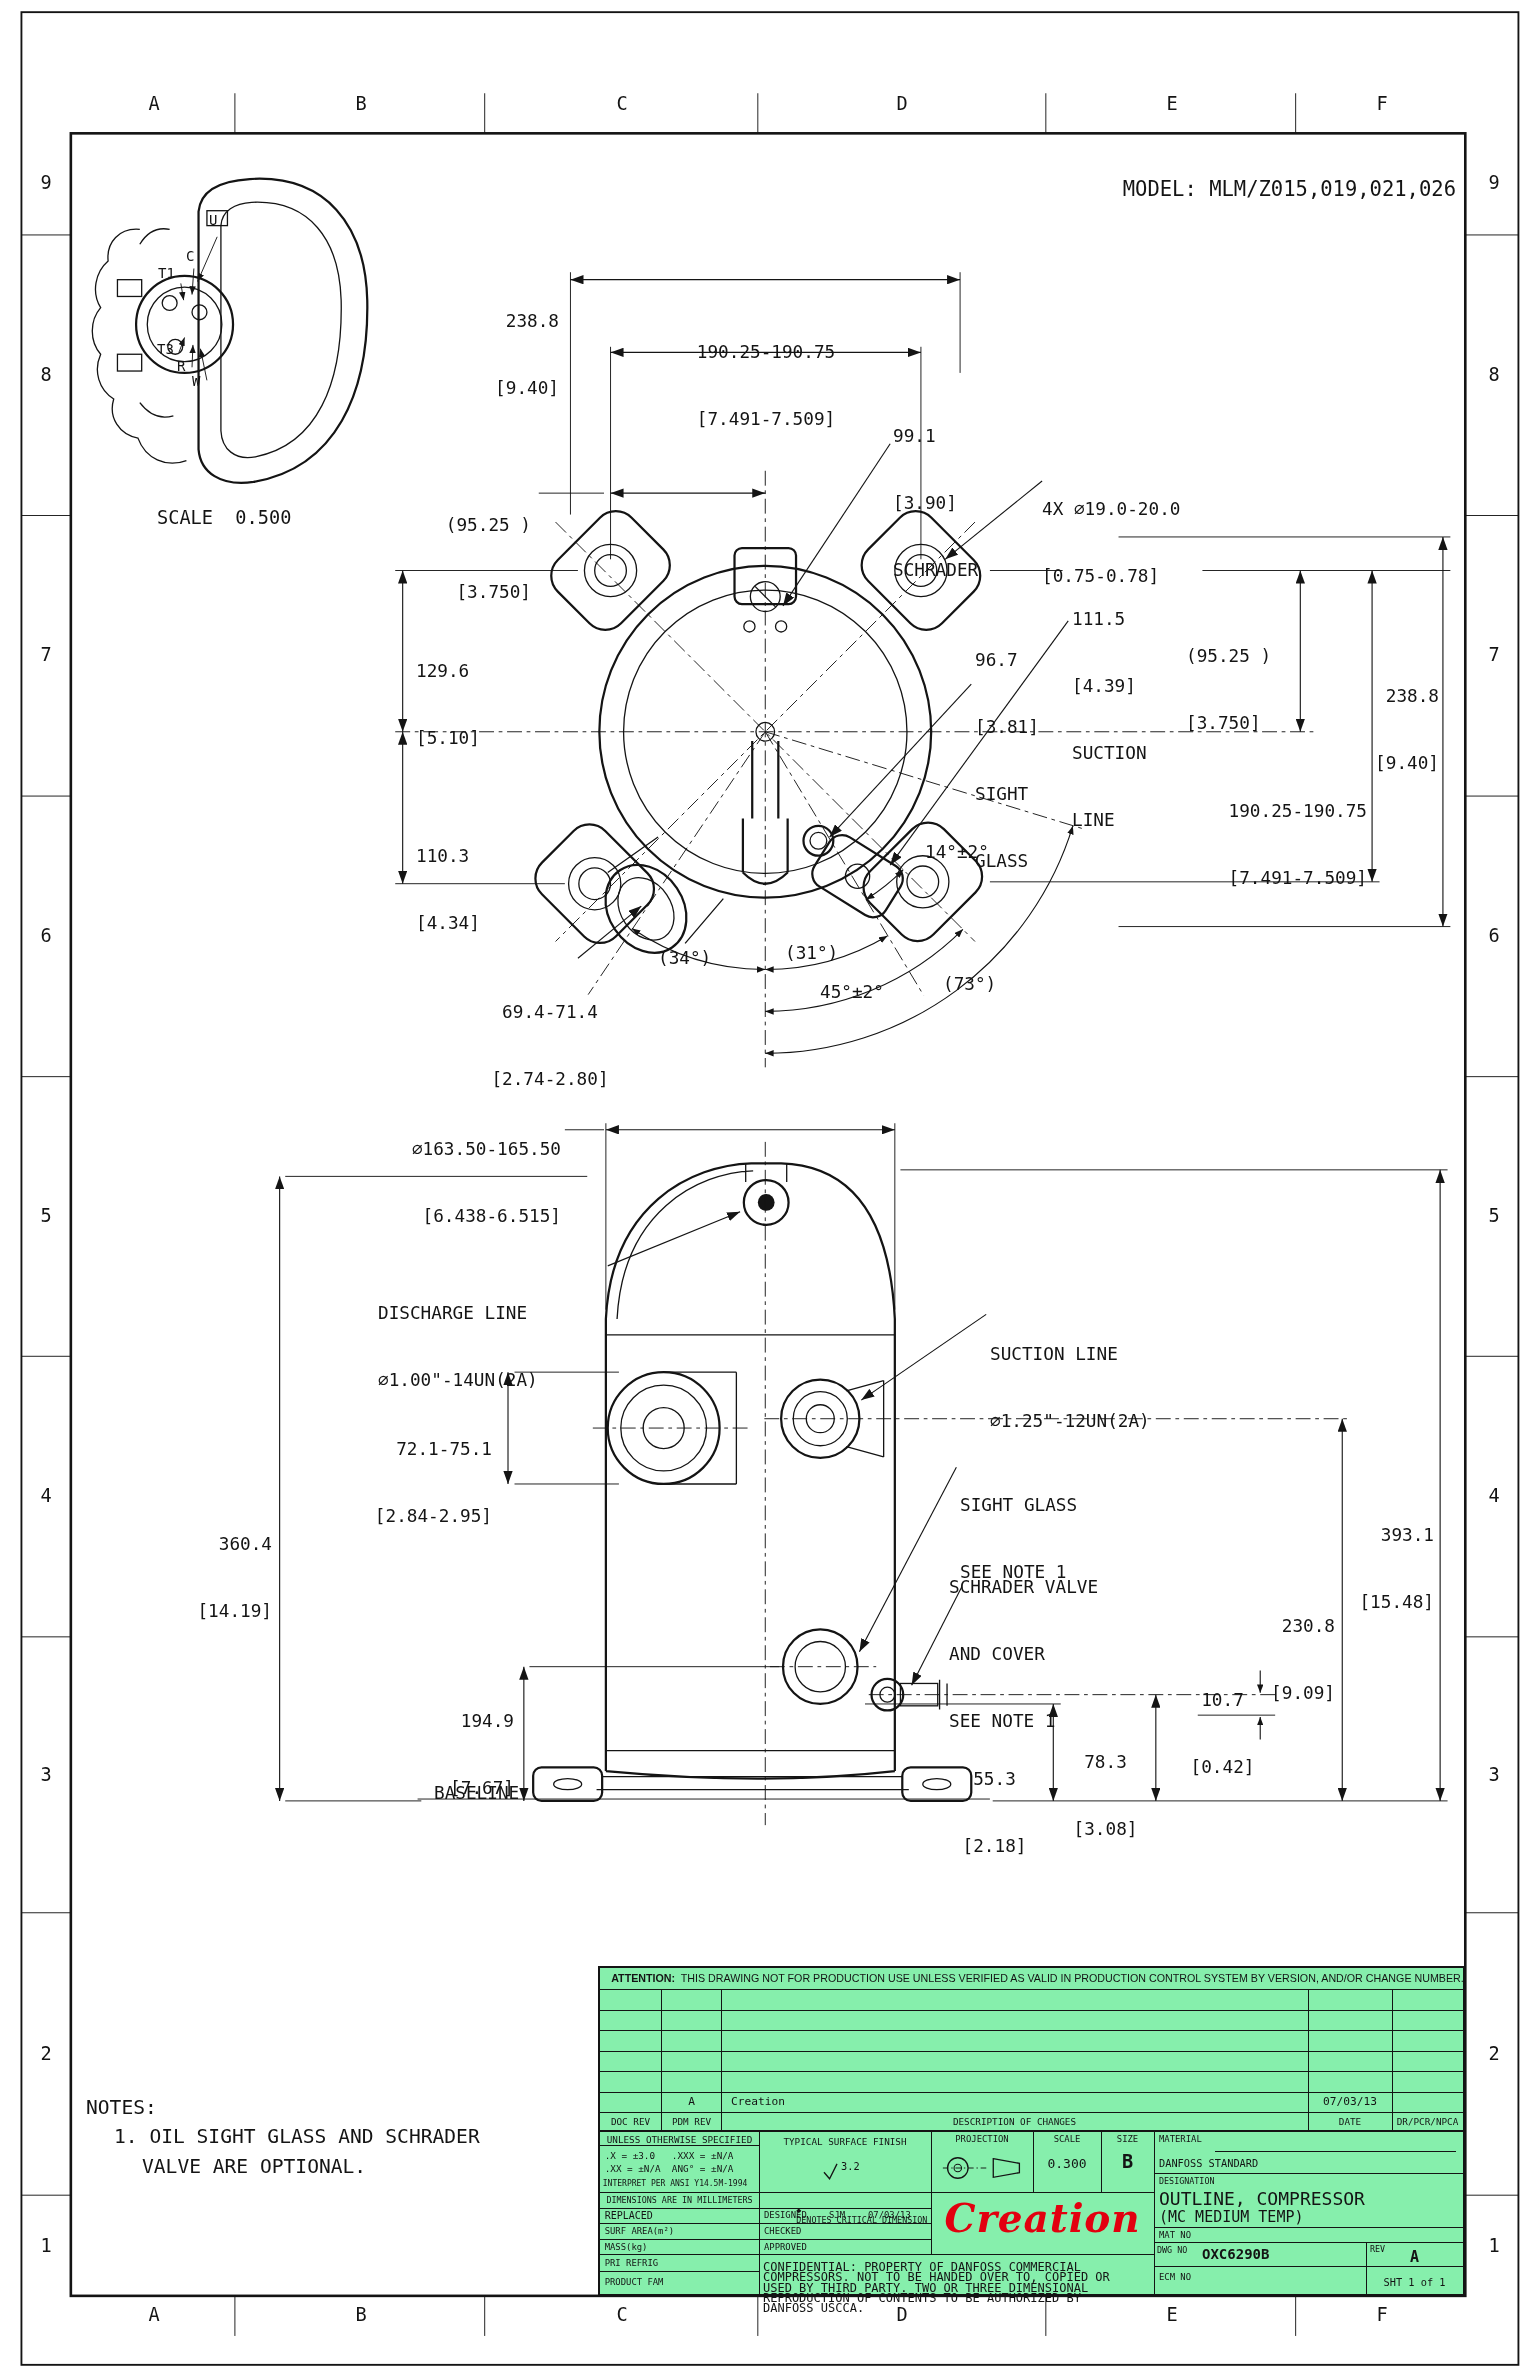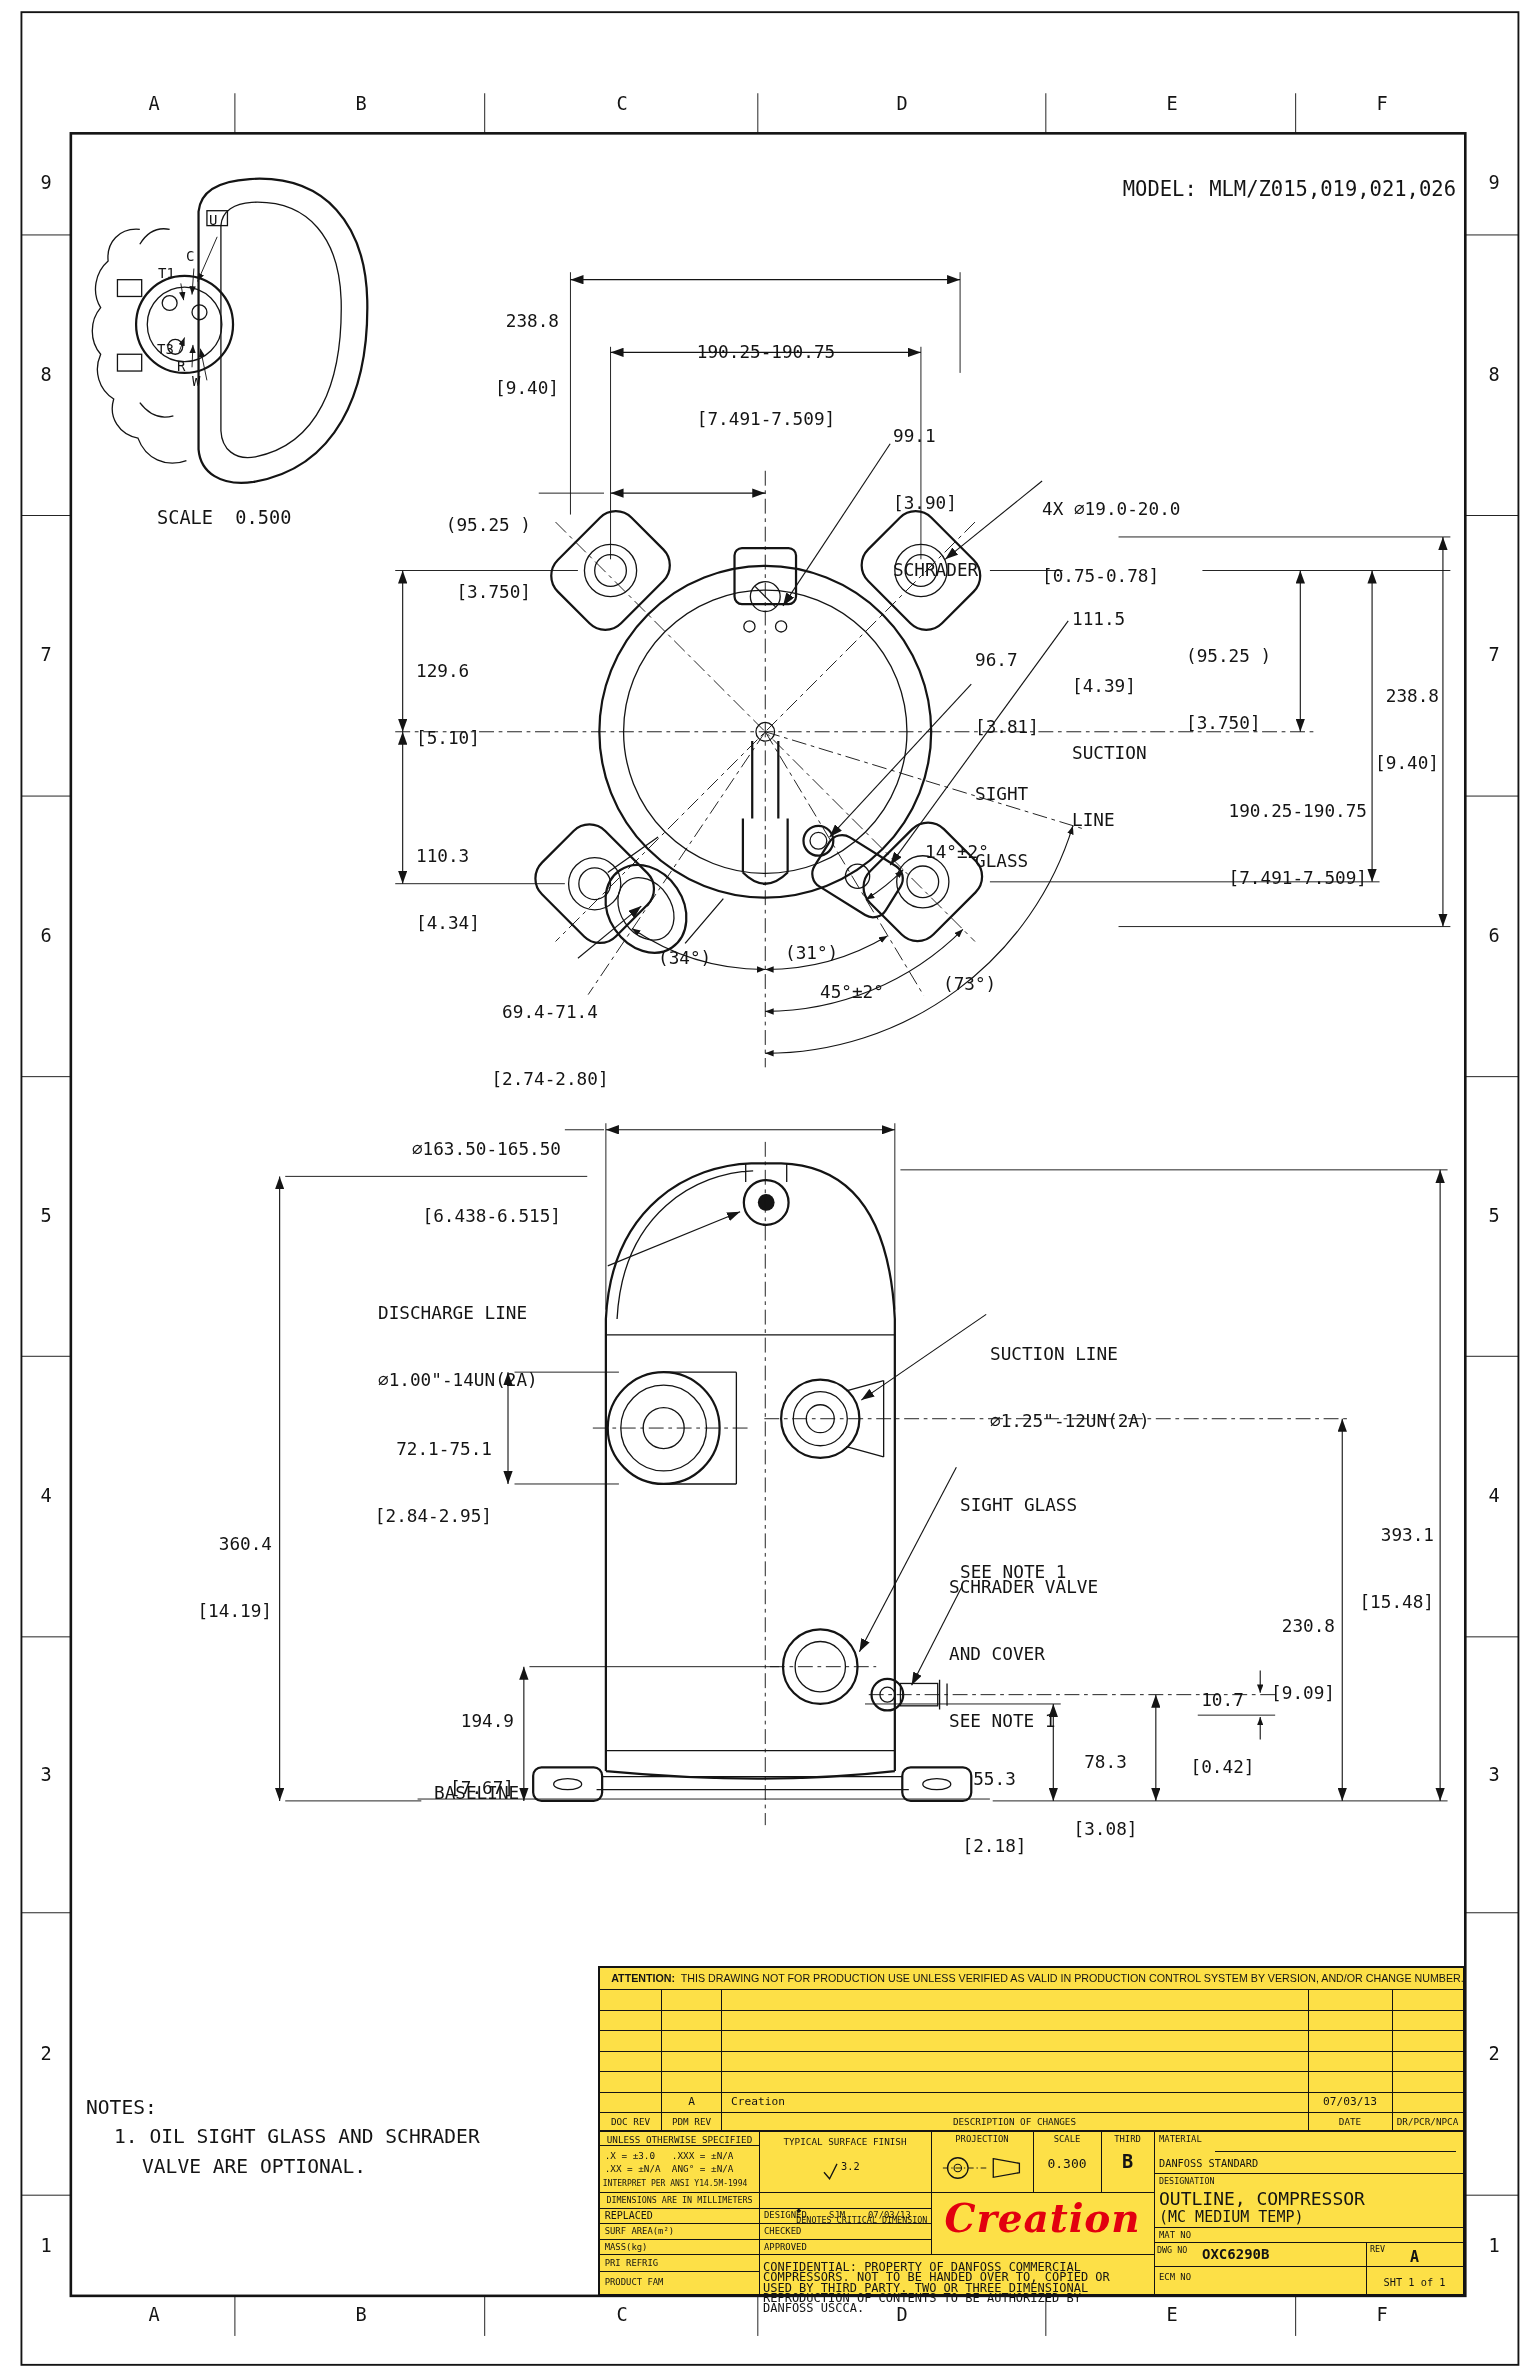--- a/index.html
+++ b/index.html
@@ -14,21 +14,21 @@
   .cl{fill:none;stroke:#141414;stroke-width:1;stroke-dasharray:16 5 4 5}
   .xl{fill:none;stroke:#141414;stroke-width:1}
   .bd{fill:none;stroke:#141414;stroke-width:2}
   .bd2{fill:none;stroke:#141414;stroke-width:2.8}
   .d{position:absolute;font-size:17.7px;line-height:22.4px;white-space:pre}
   .d.r{text-align:right}.d.c{text-align:center}
   .z{position:absolute;font-size:18.6px;width:30px;text-align:center}
   .lbl{position:absolute;white-space:pre}
   .notes{position:absolute;font-size:19.6px;white-space:pre}
   
-  .tb{position:absolute;left:598px;top:1966px;width:867px;height:330px;border:2.4px solid #141414;background:#fde047}
+  .tb{position:absolute;left:598px;top:1966px;width:867px;height:330px;border:2.4px solid #141414;background:#86efac}
   .hl,.vl{position:absolute;background:#141414}
   .hl{height:1.2px}.vl{width:1.2px}
   .t{position:absolute;white-space:pre;font-family:"DejaVu Sans Mono",monospace;color:#141414}
   .tc{text-align:center}
   .attn{position:absolute;left:5.6px;top:2.8px;width:856px;display:flex;gap:5.6px;align-items:center;
         font-family:"Liberation Sans",sans-serif;font-size:10.7px;white-space:nowrap}
   .logo{position:absolute;left:331px;top:227px;width:223px;text-align:center;
         font-family:"DejaVu Serif",serif;font-style:italic;font-weight:bold;
         font-size:39px;color:#e2000f;letter-spacing:0.9px}
   .conf{position:absolute;left:163px;top:294px;width:365px;font-size:12px;line-height:10.3px;white-space:normal}
@@ -434,21 +434,21 @@
 
     <div class="t tc" style="left:331px;top:166px;width:102px;font-size:8.9px">PROJECTION</div>
     <svg style="position:absolute;left:341px;top:185px" width="84" height="30" viewBox="0 0 90 32">
       <circle cx="18" cy="16" r="11" fill="none" stroke="#141414" stroke-width="1.4"></circle>
       <circle cx="18" cy="16" r="4" fill="none" stroke="#141414" stroke-width="1.2"></circle>
       <path d="M56,6 L84,11 L84,21 L56,26 Z" fill="none" stroke="#141414" stroke-width="1.4"></path>
       <line x1="2" y1="16" x2="50" y2="16" stroke="#141414" stroke-width="1" stroke-dasharray="6 3 1.5 3"></line>
     </svg>
     <div class="t tc" style="left:433px;top:166px;width:68px;font-size:8.9px">SCALE</div>
     <div class="t tc" style="left:433px;top:188px;width:68px;font-size:13px">0.300</div>
-    <div class="t tc" style="left:501px;top:166px;width:53px;font-size:8.9px">THIRD</div>
+    <div class="t tc" style="left:501px;top:166px;width:53px;font-size:8.9px">SIZE</div>
     <div class="t tc" style="left:501px;top:183px;width:53px;font-size:18.6px;font-weight:bold">B</div>
 
     <div class="logo">Creation</div>
 
     <div class="t" style="left:559px;top:166px;font-size:8.9px">MATERIAL</div>
     <div class="t" style="left:559px;top:189px;font-size:10.3px">DANFOSS STANDARD</div>
     <div class="t" style="left:559px;top:208px;font-size:8.4px">DESIGNATION</div>
     <div class="t" style="left:559px;top:220px;font-size:18px">OUTLINE, COMPRESSOR</div>
     <div class="t" style="left:559px;top:240px;font-size:15px">(MC MEDIUM TEMP)</div>
     <div class="t" style="left:559px;top:262px;font-size:8.9px">MAT NO</div>

